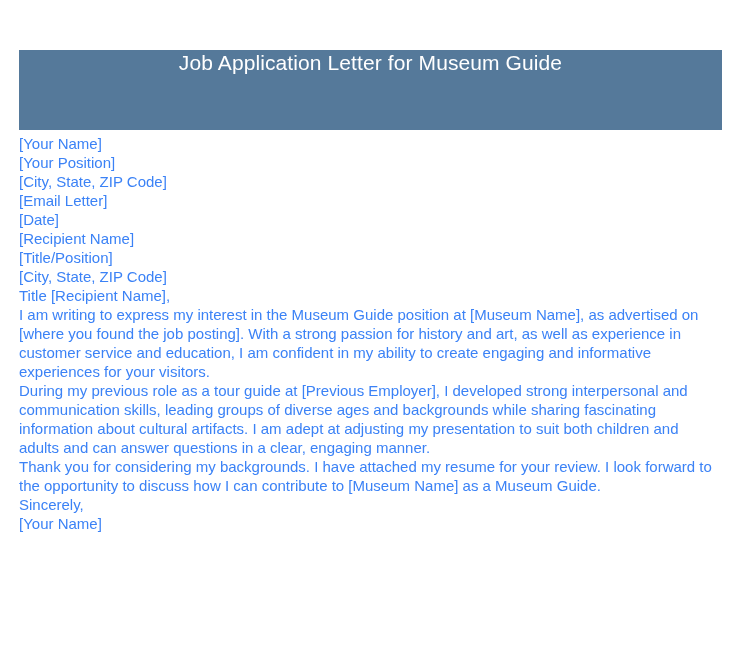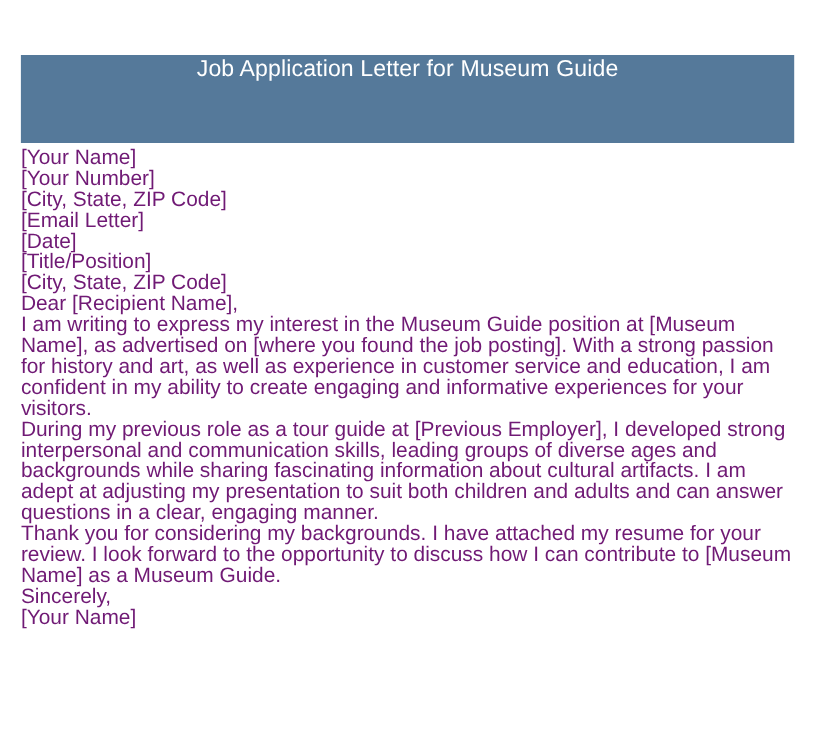--- a/index.html
+++ b/index.html
@@ -39,22 +39,22 @@
     letter-spacing: 0.1px;
     line-height: 1.2;
     text-align: center;
     font-family: "Liberation Sans", sans-serif;
   }
   .letter-body {
     position: absolute;
     left: 19px;
     top: 134px;
     width: 703px;
-    color: #701a75;
-    font-size: 19px;
+    color: #3b82f6;
+    font-size: 15px;
     line-height: 19px;
     font-family: "Liberation Sans", sans-serif;
     text-align: left;
   }
   .letter-line {
     margin: 0;
     padding: 0;
     white-space: pre-wrap;
     word-wrap: break-word;
   }
@@ -63,27 +63,28 @@
 <body>
 
 <div class="page">
 
   <div class="header-banner">
     <div class="header-title">Job Application Letter for Museum Guide</div>
   </div>
 
   <div class="letter-body">
     <p class="letter-line">[Your Name]</p>
-    <p class="letter-line">[Your Number]</p>
+    <p class="letter-line">[Your Position]</p>
     <p class="letter-line">[City, State, ZIP Code]</p>
     <p class="letter-line">[Email Letter]</p>
     <p class="letter-line">[Date]</p>
+    <p class="letter-line">[Recipient Name]</p>
     <p class="letter-line">[Title/Position]</p>
     <p class="letter-line">[City, State, ZIP Code]</p>
-    <p class="letter-line">Dear [Recipient Name],</p>
+    <p class="letter-line">Title [Recipient Name],</p>
     <p class="letter-line">I am writing to express my interest in the Museum Guide position at [Museum Name], as advertised on [where you found the job posting]. With a strong passion for history and art, as well as experience in customer service and education, I am confident in my ability to create engaging and informative experiences for your visitors.</p>
     <p class="letter-line">During my previous role as a tour guide at [Previous Employer], I developed strong interpersonal and communication skills, leading groups of diverse ages and backgrounds while sharing fascinating information about cultural artifacts. I am adept at adjusting my presentation to suit both children and adults and can answer questions in a clear, engaging manner.</p>
     <p class="letter-line">Thank you for considering my backgrounds. I have attached my resume for your review. I look forward to the opportunity to discuss how I can contribute to [Museum Name] as a Museum Guide.</p>
     <p class="letter-line">Sincerely,</p>
     <p class="letter-line">[Your Name]</p>
   </div>
 
 </div>
 
 </body></html>

